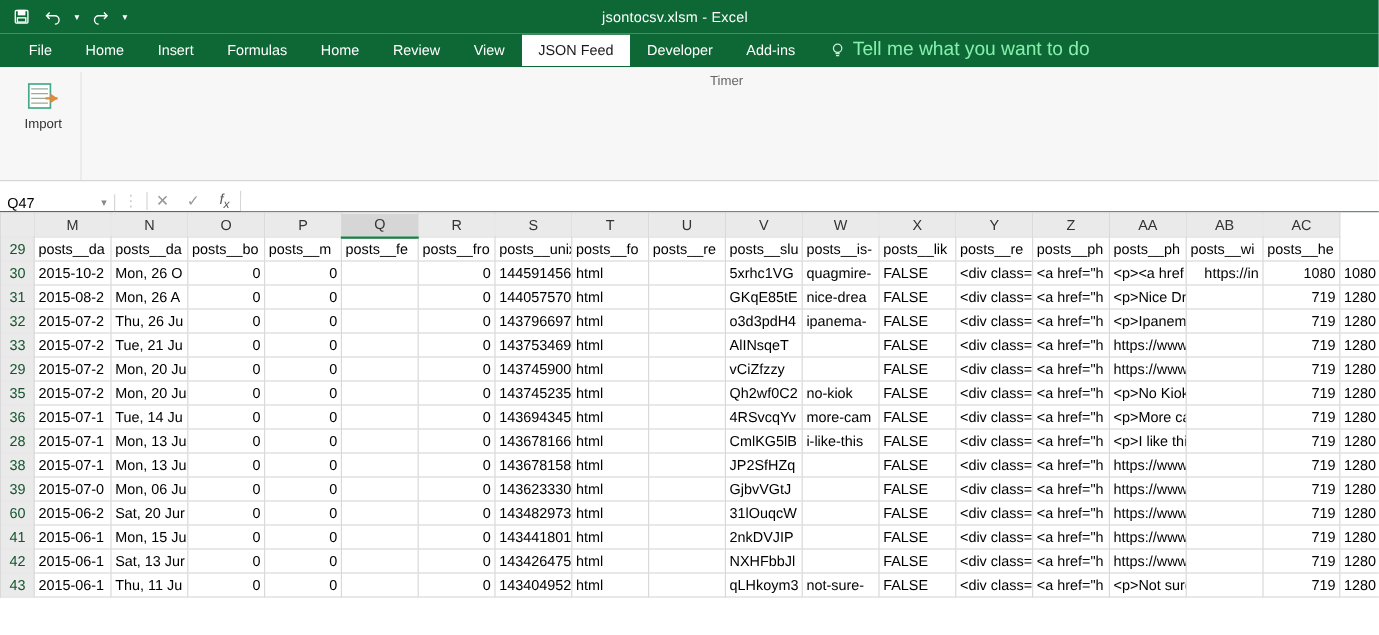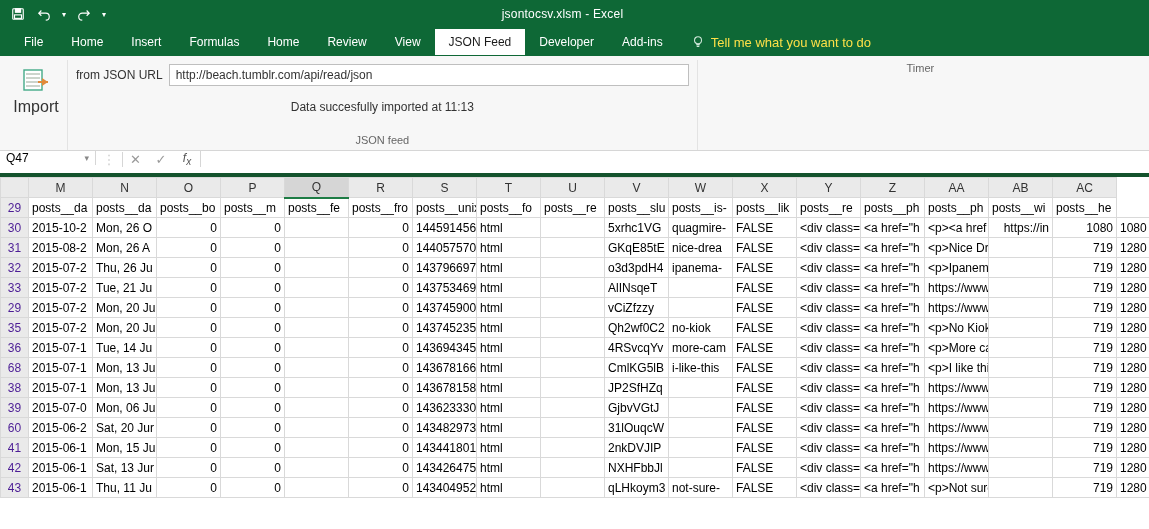--- a/index.html
+++ b/index.html
@@ -8,62 +8,62 @@
 .titlebar { height: 28px; background: #0e6836; display: flex; align-items: center; color: #fff; }
 .qat { display: flex; align-items: center; gap: 2px; padding: 0 6px; }
 .qat-btn { width: 24px; height: 22px; display: flex; align-items: center; justify-content: center; color: #fff; }
 .qat-btn svg { width: 14px; height: 14px; }
 .title-text { flex: 1; text-align: center; font-size: 12px; font-weight: 400; letter-spacing: .2px; }
 
 .ribbon-tabs { height: 28px; background: #0e6836; display: flex; align-items: center; padding-left: 10px; gap: 0; }
 .rtab { color: #fff; font-size: 12px; padding: 6px 14px 6px; cursor: pointer; }
 .rtab.file { padding-left: 14px; padding-right: 14px; }
 .rtab.active { background: #fff; color: #1a1a1a; }
-.tell-me { display: flex; align-items: center; gap: 6px; color: #fde047; font-size: 13px; padding: 6px 14px; }
+.tell-me { display: flex; align-items: center; gap: 6px; color: #86efac; font-size: 16px; padding: 6px 14px; }
 .bulb { width: 14px; height: 14px; }
 
 .ribbon-body { height: 95px; background: #f7f7f7; border-bottom: 1px solid #d6d6d6; display: flex; padding: 4px 6px 0; position: relative; }
 .ribbon-group { display: flex; flex-direction: column; padding: 0 8px; border-right: 1px solid #e3e3e3; position: relative; }
 .ribbon-group:last-child { border-right: none; }
 .group-content { flex: 1; display: flex; align-items: flex-start; gap: 6px; }
 .group-label { text-align: center; font-size: 11px; color: #666; padding: 2px 0 4px; }
 
 .import-btn { display: flex; flex-direction: column; align-items: center; gap: 2px; width: 44px; padding-top: 4px; cursor: pointer; }
 .import-icon { width: 32px; height: 32px; }
-.import-btn span { font-size: 16px; color: #333; }
+.import-btn span { font-size: 11px; color: #333; }
 
 .url-row { display: flex; align-items: center; gap: 6px; padding-top: 4px; }
 .url-label { font-size: 12px; color: #333; white-space: nowrap; }
 .url-input { width: 520px; height: 22px; border: 1px solid #bfbfbf; background: #fff; font-size: 12px; padding: 0 6px; color: #333; }
 .status-msg { font-size: 12px; color: #333; padding-top: 8px; text-align: center; width: 100%; }
 
 .settings-row { display: flex; align-items: center; gap: 6px; padding-top: 4px; }
 .sheet-sel { height: 22px; border: 1px solid #bfbfbf; background: #fff; font-size: 12px; padding: 0 4px; color: #333; }
 
 .timer-row { display: flex; align-items: center; gap: 6px; padding-top: 4px; color: #9a9a9a; }
 .chk { width: 14px; height: 14px; border: 1px solid #bfbfbf; background: #fff; }
 .num-input { width: 26px; height: 22px; border: 1px solid #d6d6d6; background: #fff; font-size: 12px; text-align: center; color: #9a9a9a; }
 .unit-sel { width: 80px; height: 22px; border: 1px solid #d6d6d6; background: #fff; font-size: 12px; padding: 0 4px; color: #9a9a9a; position: relative; display:flex; align-items:center;}
 .unit-sel::after { content:"▾"; position:absolute; right:4px; font-size:9px; color:#bbb; }
 
-.name-fx-bar { height: 26px; border-bottom: 4px solid #14532d; display: flex; align-items: flex-start; background: #fff; }
+.name-fx-bar { height: 26px; border-bottom: 1px solid #14532d; display: flex; align-items: flex-end; background: #fff; }
 .name-box { width: 96px; border-right: 1px solid #d6d6d6; display: flex; align-items: center; padding: 0 6px; font-size: 12px; position: relative; }
 .name-box::after { content: "▾"; position: absolute; right: 6px; font-size: 9px; color: #888; }
 .fx-btns { display: flex; align-items: center; border-right: 1px solid #d6d6d6; }
 .fx-btn { width: 26px; display: flex; align-items: center; justify-content: center; color: #999; font-size: 13px; }
 .fx-btn.sep { border-left: 1px solid #d6d6d6; }
 .fx-label { font-style: italic; color: #555; font-size: 12px; padding: 0 4px; }
 .formula-input { flex: 1; border: none; outline: none; font-size: 12px; padding: 0 6px; }
 
 .sheet-area { position: relative; background: #fff; }
 table.grid { border-collapse: collapse; table-layout: fixed; width: 1155px; }
 .grid th, .grid td { border: 1px solid #d9d9d9; height: 20px; font-size: 12px; white-space: nowrap; overflow: hidden; text-overflow: clip; padding: 0 3px; }
 .grid th { background: #eaeaea; font-weight: normal; color: #333; text-align: center; position: relative; }
 .grid th.corner { background: #eaeaea; }
-.grid td.rowhdr { background: #eaeaea; text-align: center; color: #4c1d95; width: 28px; }
+.grid td.rowhdr { background: #eaeaea; text-align: center; color: #14532d; width: 28px; }
 .grid th.colhdr { width: 64px; }
 .grid td { text-align: left; }
 .grid td.num { text-align: right; }
 .grid th.active-col { background: #d6d6d6; border-bottom: 2px solid #1e7c45; }
 
 .col-M{width:60px}.col-N{width:64px}.col-O{width:62px}.col-P{width:62px}.col-Q{width:62px}.col-R{width:62px}
 .col-S{width:82px}.col-T{width:60px}.col-U{width:66px}.col-V{width:68px}.col-W{width:60px}.col-X{width:62px}
 .col-Y{width:56px}.col-Z{width:66px}.col-AA{width:68px}.col-AB{width:56px}.col-AC{width:56px}
 </style>
 </head>
@@ -124,30 +124,20 @@
             <path d="M6 10h14M6 14h14M6 18h14M6 22h14" stroke="#9a9" stroke-width="1"></path>
             <path d="M22 14l6 4-6 4" fill="#e08a3a"></path>
             <path d="M28 18h-10" stroke="#e08a3a" stroke-width="2"></path>
           </svg>
         <span>Import</span>
       </div>
     </div>
     <div class="group-label">&nbsp;</div>
   </div>
 
-  <div class="ribbon-group" style="flex:0 0 620px">
-    <div class="group-content" style="flex-direction:column;align-items:stretch;width:100%">
-      <div class="url-row">
-        <span class="url-label">from JSON URL</span>
-        <input class="url-input" value="http://beach.tumblr.com/api/read/json" style="">
-      </div>
-      <div class="status-msg">Data succesfully imported at 11:13</div>
-    </div>
-    <div class="group-label">JSON feed</div>
-  </div>
 
 
   <div class="ribbon-group" style="flex:1">
     <div class="group-label">Timer</div>
   </div>
 </div>
 
 <div class="name-fx-bar">
   <div class="name-box">
       <span>Q47</span>
@@ -347,21 +337,21 @@
           <td class="">more-cam</td>
           <td class="">FALSE</td>
           <td class="">&lt;div class=</td>
           <td class="">&lt;a href="h</td>
           <td class="">&lt;p&gt;More camels. I g</td>
           <td class="num"></td>
           <td class="num">719</td>
           <td class="">1280</td>
         </tr>
         <tr>
-          <td class="rowhdr">68</td>
+          <td class="rowhdr">28</td>
           <td class="">2015-07-1</td>
           <td class="">Mon, 13 Ju</td>
           <td class="num">0</td>
           <td class="num">0</td>
           <td class=""></td>
           <td class="num">0</td>
           <td class="num">1436781661</td>
           <td class="">html</td>
           <td class=""></td>
           <td class="">CmlKG5lB</td>

